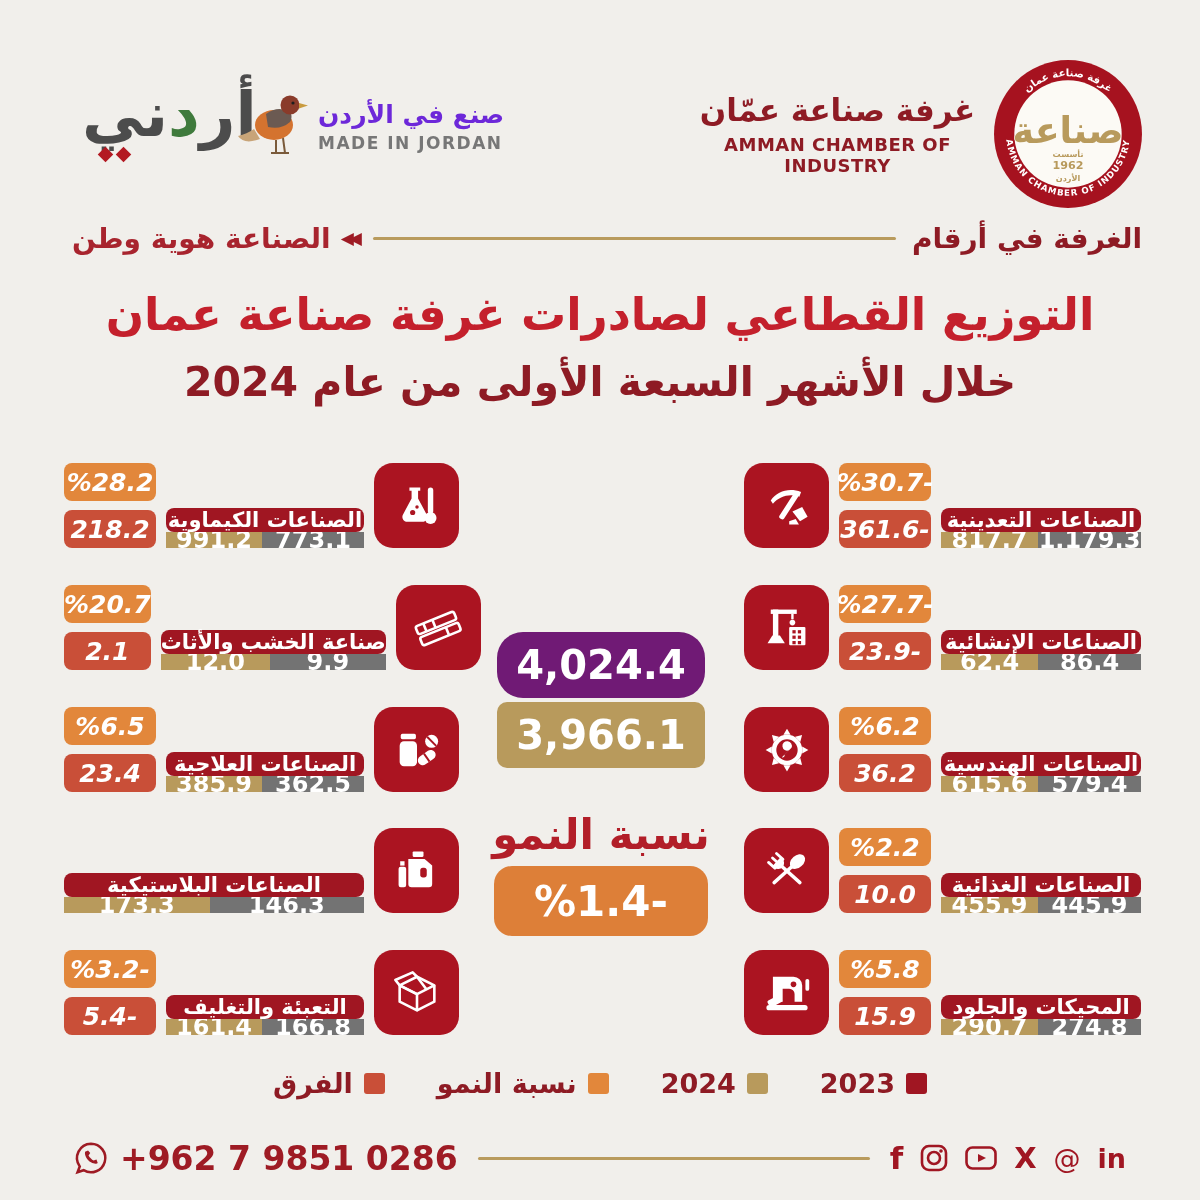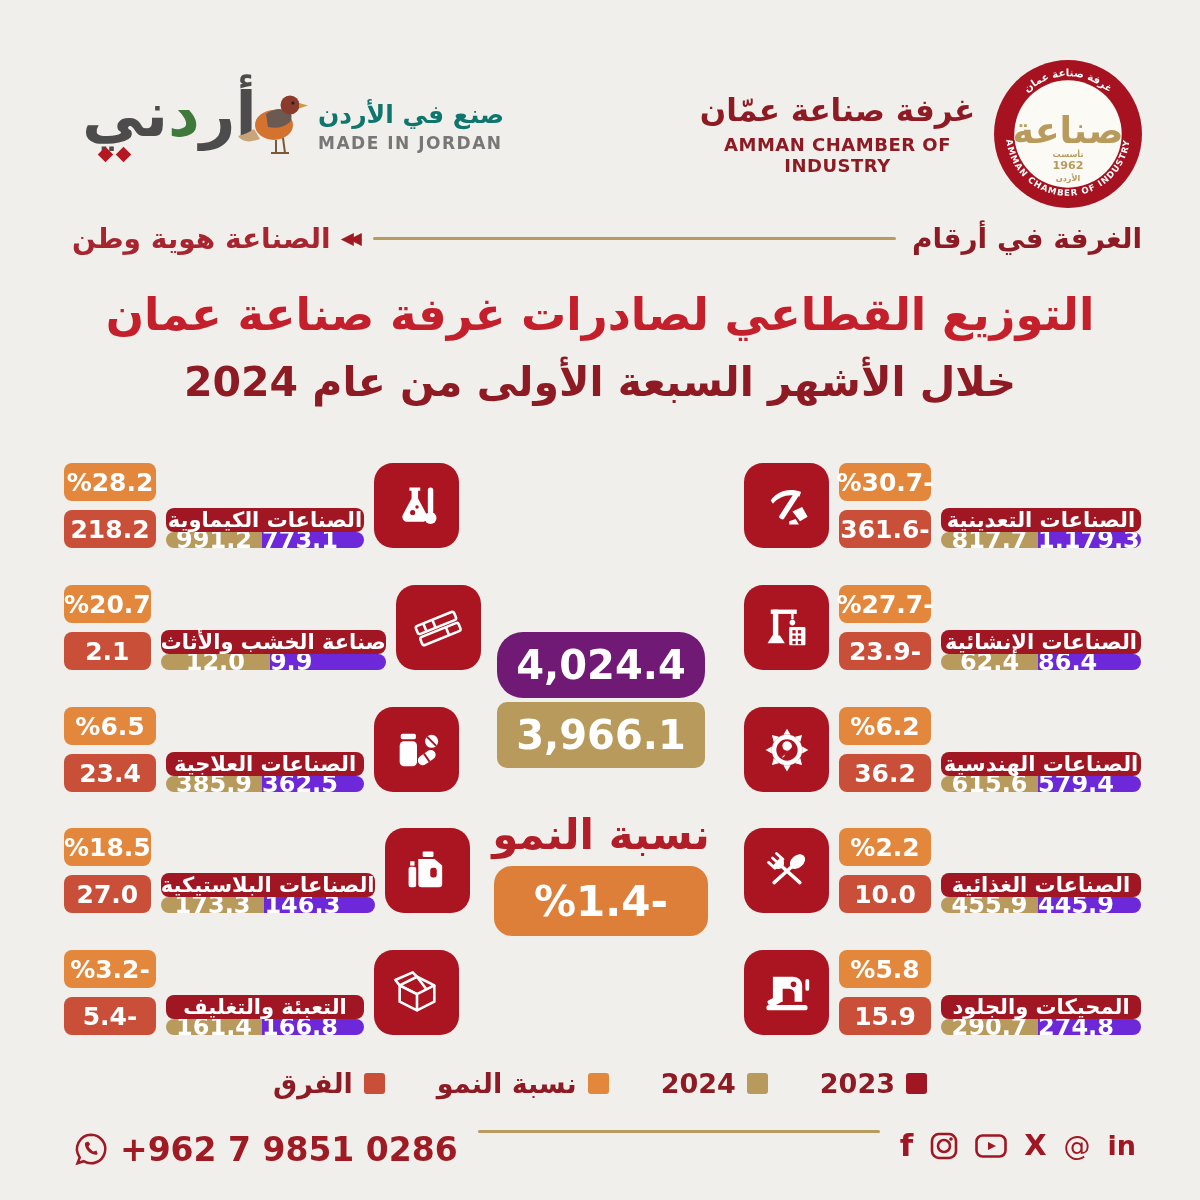--- a/index.html
+++ b/index.html
@@ -6,21 +6,21 @@
   html,body { width:1200px; height:1200px; }
   body { font-family:"DejaVu Sans","Liberation Sans",sans-serif; background:#F1EFEB; position:relative; overflow:hidden; }
   .stage { position:absolute; inset:0; width:1200px; height:1008px;padding-left:32px; }
 
   
   .ardini { position:absolute; left:82px; top:78px; font-size:62px; font-weight:bold; color:#4C4C4C; direction:rtl; line-height:1.2; }
   .ardini .grn { color:#3F7A3C; }
   .ardini .dot { position:absolute; width:11px; height:11px; background:#B31922; transform:rotate(45deg); }
   .bird-wrap { position:absolute; left:232px; top:82px; }
   .mij { position:absolute; left:318px; top:100px; }
-  .mij-ar { font-size:25px; font-weight:bold; color:#0f766e; direction:rtl; text-align:left; }
+  .mij-ar { font-size:25px; font-weight:bold; color:#6d28d9; direction:rtl; text-align:left; }
   .mij-en { font-size:17px; font-weight:bold; color:#777; letter-spacing:1.5px; margin-top:4px; }
   .chamber { position:absolute; left:690px; top:92px; width:295px; text-align:center; }
   .chamber-ar { font-size:31px; font-weight:bold; color:#8E1B24; direction:rtl; }
   .chamber-en { font-size:18px; font-weight:bold; color:#8E1B24; letter-spacing:.5px; margin-top:6px; }
   .seal { position:absolute; left:992px; top:58px; }
 
   
   .tagbar { position:absolute; left:72px; right:58px; top:218px; height:40px; display:flex; direction:rtl; align-items:center; }
   .tag-right { font-size:28px; font-weight:bold; color:#8E1B24; white-space:nowrap; }
   .tag-line { flex:1; height:3px; background:#B99B5D; margin:0 16px; border-radius:2px; }
@@ -30,47 +30,47 @@
   
   .main-title { position:absolute; left:0; right:0; top:288px; text-align:center; font-size:45px; font-weight:bold; color:#C4202C; direction:rtl; }
   .sub-title { position:absolute; left:0; right:0; top:358px; text-align:center; font-size:41px; font-weight:bold; color:#8E1B24; direction:rtl; }
 
   
   .card { position:absolute; height:85px; display:flex; gap:10px; }
   .card.left  { left:64px;  width:395px; }
   .card.right { left:744px; width:397px; }
   .chips { width:92px; display:flex; flex-direction:column; justify-content:space-between; }
   .mid { flex:1; display:flex; flex-direction:column; justify-content:space-between;margin-top:45px; }
-  .chip { height:38px; border-radius:8px; color:#fff; font-weight:bold; font-size:25px; display:flex; align-items:center; justify-content:center; }
+  .chip { height:38px; border-radius:8px; color:#fff; font-weight:bold; font-size:25px; display:flex; align-items:center; justify-content:center;font-style:italic; }
   .chip.growth { background:#E2873B; }
   .chip.diff   { background:#C94F38; }
   .titlebar { height:38px; background:#A01622; border-radius:8px; color:#fff; font-weight:bold; font-size:21px; display:flex; align-items:center; justify-content:center; direction:rtl; white-space:nowrap; }
-  .valuebar { height:38px; border-radius:13px; overflow:hidden; display:flex; position:relative; color:#fff; font-weight:bold; font-size:24px; }
+  .valuebar { height:38px; border-radius:0; overflow:hidden; display:flex; position:relative; color:#fff; font-weight:bold; font-size:24px; }
   .v2024 { width:48.5%; background:#B89A5C; display:flex; align-items:center; justify-content:center; }
-  .v2023 { flex:1; background:#6d28d9; display:flex; align-items:center; }
+  .v2023 { flex:1; background:#737373; display:flex; align-items:center; justify-content:center; }
   .vsep { position:absolute; left:48.5%; top:8px; bottom:8px; width:3px; background:#fff; border-radius:2px; }
   .tile { width:85px; height:85px; background:#AB1421; border-radius:19px; display:flex; align-items:center; justify-content:center; flex:0 0 85px; }
 
   
   .tot { position:absolute; left:497px; width:208px; height:66px; border-radius:10px; color:#fff; font-weight:bold; font-size:40px; display:flex; align-items:center; justify-content:center; }
   .tot-2023 { top:632px; background:#701a75;border-radius:26px; }
   .tot-2024 { top:702px; background:#B89A5C; }
   .growth-label { position:absolute; left:450px; width:302px; top:810px; text-align:center; font-size:42px; font-weight:bold; color:#B21E28; direction:rtl; }
   .growth-box { position:absolute; left:494px; top:866px; width:214px; height:70px; background:#DD7F38; border-radius:18px; color:#fff; font-weight:bold; font-size:42px; display:flex; align-items:center; justify-content:center; }
 
   
   .legend { position:absolute; left:0; right:0; top:1068px; display:flex; direction:rtl; justify-content:center; gap:52px; align-items:center; }
   .lg-item { display:flex; align-items:center; gap:11px; }
   .lg-sq { width:21px; height:21px; border-radius:3px; display:inline-block; }
   .lg-label { font-size:27px; font-weight:bold; color:#8E1B24; direction:rtl; }
   .c-2023 { background:#A01622; } .c-2024 { background:#B89A5C; }
   .c-growth { background:#E2873B; } .c-diff { background:#C94F38; }
 
   
-  .footer { position:absolute; left:72px; right:64px; top:1130px; height:56px; display:flex; align-items:flex-start; }
+  .footer { position:absolute; left:72px; right:74px; top:1130px; height:56px; display:flex; align-items:center; }
   .phone { font-size:33px; font-weight:bold; color:#9E1B24; margin-left:10px; white-space:nowrap; direction:ltr; }
   .foot-line { flex:1; height:3px; background:#B99B5D; margin:0 20px; border-radius:2px; }
   .socials { display:flex; align-items:center; gap:17px; }
   .soc-text { color:#A01622; font-weight:bold; font-size:28px; line-height:1; }
   .soc { display:flex; align-items:center; justify-content:center; }
 </style>
 </head>
 <body>
 
 <div class="stage">
@@ -233,28 +233,20 @@
             <rect x="24" y="26.5" width="18" height="9" rx="4.5"></rect>
             <path d="M33 26.5v9" stroke="#AB1421" stroke-width="1.8"></path>
           </g>
         <circle cx="37.5" cy="16" r="6"></circle>
           <path d="M33.3 11.8l8.4 8.4" stroke="#AB1421" stroke-width="1.8"></path>
       </svg>
     </div>
   </div>
 
   <div class="card left" style="top:828px">
-    <div class="chips">
-      <div class="chip growth">
-          <span dir="ltr">%18.5</span>
-        </div>
-      <div class="chip diff">
-          <span dir="ltr">27.0</span>
-        </div>
-    </div>
     <div class="mid">
       <div class="titlebar">
           <span>الصناعات البلاستيكية</span>
         </div>
       <div class="valuebar">
         <div class="v2024">
             <span dir="ltr">173.3</span>
           </div>
         <div class="v2023">
             <span dir="ltr">146.3</span>

